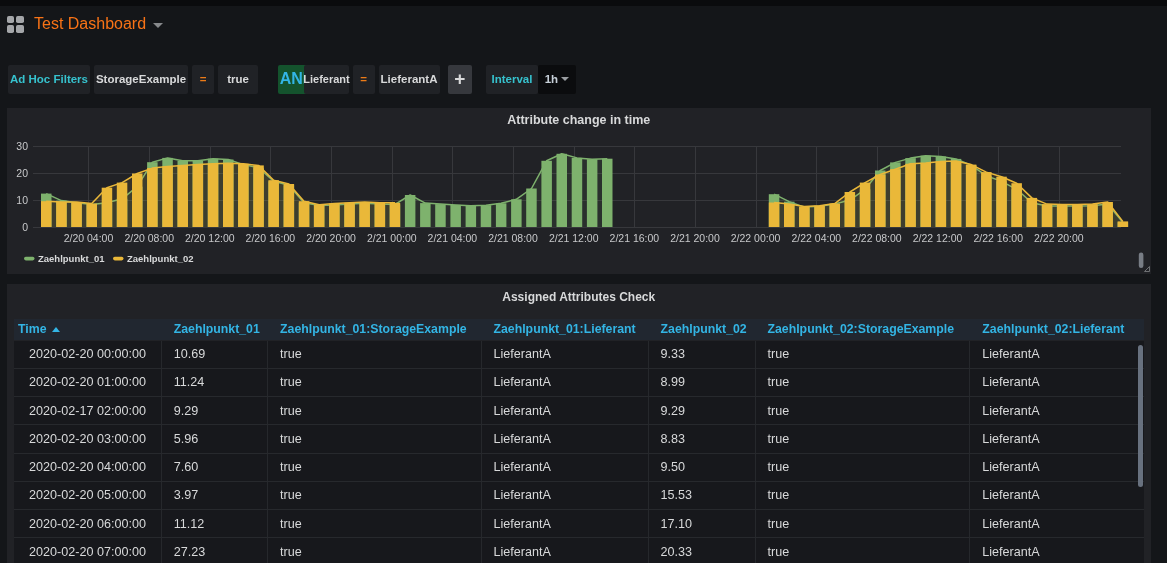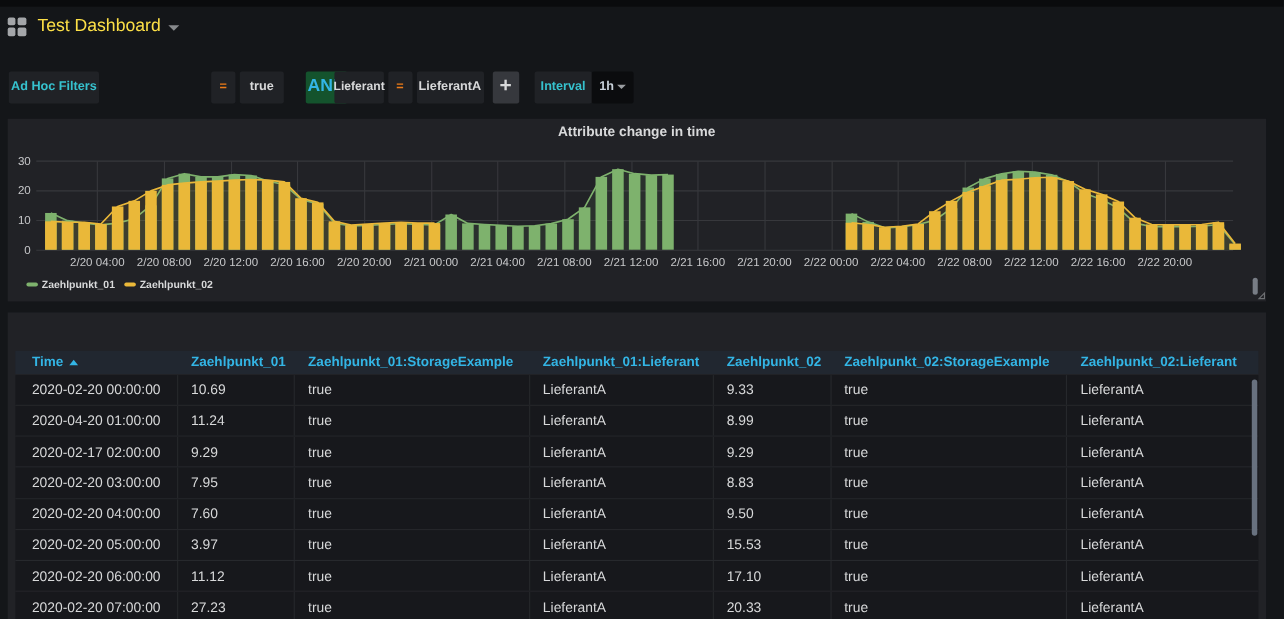--- a/index.html
+++ b/index.html
@@ -1,21 +1,21 @@
 <!DOCTYPE html>
 <html><head><meta charset="utf-8"><style>
 * { margin:0; padding:0; box-sizing:border-box; }
 html,body { width:1167px; height:563px; background:#141619; overflow:hidden;
   font-family:"Liberation Sans", sans-serif; }
 #page { position:relative; width:1167px; height:563px; background:#141619; }
 #topstrip { position:absolute; left:0; top:0; width:1167px; height:6px; background:#0a0b0d; }
 
 #navicon { position:absolute; left:7px; top:16px; width:17px; height:17px; }
 #navicon div { position:absolute; width:7.4px; height:7.4px; background:#a4a6a9; border-radius:1.8px; }
-#title { position:absolute; left:34px; top:14.5px; font-size:16px; color:#fde047; }
+#title { position:absolute; left:34px; top:14.5px; font-size:16px; color:#f97316; }
 #titlecaret { position:absolute; left:152.5px; top:22.5px; width:0; height:0;
   border-left:5px solid transparent; border-right:5px solid transparent; border-top:5.5px solid #87898c; }
 
 .seg { position:absolute; top:64.5px; height:29.5px; border-radius:2px; white-space:nowrap;
   font-weight:bold; display:flex; align-items:center; justify-content:center; }
 .caret { display:inline-block; width:0; height:0; border-left:4px solid transparent;
   border-right:4px solid transparent; border-top:4.5px solid #888; }
 
 .panel { position:absolute; background:#212226; }
 .ptitle { position:absolute; width:100%; text-align:center; font-size:13px; font-weight:bold; color:#d8d9da; }
@@ -35,20 +35,21 @@
 <div id="topstrip"></div>
 <div id="navicon">
       <div style="left:0;top:0"></div>
       <div style="left:9.4px;top:0"></div>
 <div style="left:0;top:9.4px"></div>
       <div style="left:9.4px;top:9.4px"></div>
     </div>
 <div id="title">Test Dashboard</div>
     <div id="titlecaret"></div>
 <div class="seg" style="left:8px;width:82px;color:#36c2ce;background:#202226;font-size:11.5px">Ad Hoc Filters</div>
+<div class="seg" style="left:94px;width:94px;color:#d8d9da;background:#202226;font-size:11.5px">StorageExample</div>
 <div class="seg" style="left:192px;width:22px;color:#eb7b18;background:#202226;font-size:11.5px">=</div>
 <div class="seg" style="left:218px;width:40px;color:#d8d9da;background:#202226;font-size:11.5px">true</div>
 <div class="seg" style="left:278px;width:38px;color:#33b5e5;background:#14532d;font-size:16px">AND</div>
 <div class="seg" style="left:304px;width:45px;color:#d8d9da;background:#202226;font-size:11px">Lieferant</div>
 <div class="seg" style="left:352.5px;width:22px;color:#eb7b18;background:#202226;font-size:11.5px">=</div>
 <div class="seg" style="left:378.5px;width:61px;color:#d8d9da;background:#202226;font-size:11.5px">LieferantA</div>
 <div class="seg" style="left:448px;width:23.5px;color:#d8d9da;background:#36383d;font-size:19px">+</div>
 <div class="seg" style="left:485.7px;width:52.5px;color:#36c2ce;background:#202226;font-size:11.5px">Interval</div>
 <div class="seg" style="left:538.2px;width:37.5px;color:#c7d0d9;background:#0b0c0e;font-size:11.5px">1h <span class="caret" style="border-top-color:#9a9da1;margin-left:3px"></span></div>
 <div class="panel" style="left:7px;top:108px;width:1143.5px;height:165.5px">
@@ -216,22 +217,23 @@
 <text x="998.2" y="242" text-anchor="middle" font-family="Liberation Sans, sans-serif" font-size="10.5" fill="#c8c9cb">2/22 16:00</text>
 <text x="1058.9" y="242" text-anchor="middle" font-family="Liberation Sans, sans-serif" font-size="10.5" fill="#c8c9cb">2/22 20:00</text>
 <rect x="24" y="256.8" width="10.5" height="3.6" rx="1.8" fill="#7EB26D"></rect>
 <text x="38" y="261.5" font-family="Liberation Sans, sans-serif" font-size="9.5" font-weight="bold" fill="#d8d9da">Zaehlpunkt_01</text>
 <rect x="113" y="256.8" width="10.5" height="3.6" rx="1.8" fill="#EAB839"></rect>
 <text x="127" y="261.5" font-family="Liberation Sans, sans-serif" font-size="9.5" font-weight="bold" fill="#d8d9da">Zaehlpunkt_02</text>
 <rect x="1138.8" y="252.5" width="4.6" height="15.5" rx="2.3" fill="#787d85"></rect>
 <path d="M1149.5 266.5 L1149.5 271.5 L1144.5 271.5 Z" fill="none" stroke="#6e7073" stroke-width="1"></path>
 </svg>
 <div class="panel" style="left:7px;top:284px;width:1143.5px;height:279px">
+  <div class="ptitle" style="top:6px;font-size:12px">Assigned Attributes Check</div>
 <div class="thead">
-<div class="th" style="left:15px">Time <span class="sortcaret"></span></div>
+<div class="th" style="left:4px">Time <span class="sortcaret"></span></div>
 <div class="th" style="left:159.7px">Zaehlpunkt_01</div>
 <div class="th" style="left:266.1px">Zaehlpunkt_01:StorageExample</div>
 <div class="th" style="left:479.5px">Zaehlpunkt_01:Lieferant</div>
 <div class="th" style="left:646.6px">Zaehlpunkt_02</div>
 <div class="th" style="left:753.5px">Zaehlpunkt_02:StorageExample</div>
 <div class="th" style="left:968.3px">Zaehlpunkt_02:Lieferant</div>
 </div>
 <div class="trow" style="top:56.6px">
 <div class="td" style="left:15px">2020-02-20 00:00:00</div>
 <div class="td" style="left:159.7px">10.69</div>
@@ -241,21 +243,21 @@
 <div class="td" style="left:753.5px">true</div>
 <div class="td" style="left:968.3px">LieferantA</div>
 <div class="vsep" style="left:146.7px"></div>
 <div class="vsep" style="left:253.1px"></div>
 <div class="vsep" style="left:466.5px"></div>
 <div class="vsep" style="left:633.6px"></div>
 <div class="vsep" style="left:740.5px"></div>
 <div class="vsep" style="left:955.3px"></div>
 </div>
 <div class="trow" style="top:84.9px">
-<div class="td" style="left:15px">2020-04-20 01:00:00</div>
+<div class="td" style="left:15px">2020-02-20 01:00:00</div>
 <div class="td" style="left:159.7px">11.24</div>
 <div class="td" style="left:266.1px">true</div>
 <div class="td" style="left:479.5px">LieferantA</div>
 <div class="td" style="left:646.6px">8.99</div>
 <div class="td" style="left:753.5px">true</div>
 <div class="td" style="left:968.3px">LieferantA</div>
 <div class="vsep" style="left:146.7px"></div>
 <div class="vsep" style="left:253.1px"></div>
 <div class="vsep" style="left:466.5px"></div>
 <div class="vsep" style="left:633.6px"></div>
@@ -272,21 +274,21 @@
 <div class="td" style="left:968.3px">LieferantA</div>
 <div class="vsep" style="left:146.7px"></div>
 <div class="vsep" style="left:253.1px"></div>
 <div class="vsep" style="left:466.5px"></div>
 <div class="vsep" style="left:633.6px"></div>
 <div class="vsep" style="left:740.5px"></div>
 <div class="vsep" style="left:955.3px"></div>
 </div>
 <div class="trow" style="top:141.4px">
 <div class="td" style="left:15px">2020-02-20 03:00:00</div>
-<div class="td" style="left:159.7px">7.95</div>
+<div class="td" style="left:159.7px">5.96</div>
 <div class="td" style="left:266.1px">true</div>
 <div class="td" style="left:479.5px">LieferantA</div>
 <div class="td" style="left:646.6px">8.83</div>
 <div class="td" style="left:753.5px">true</div>
 <div class="td" style="left:968.3px">LieferantA</div>
 <div class="vsep" style="left:146.7px"></div>
 <div class="vsep" style="left:253.1px"></div>
 <div class="vsep" style="left:466.5px"></div>
 <div class="vsep" style="left:633.6px"></div>
 <div class="vsep" style="left:740.5px"></div>

